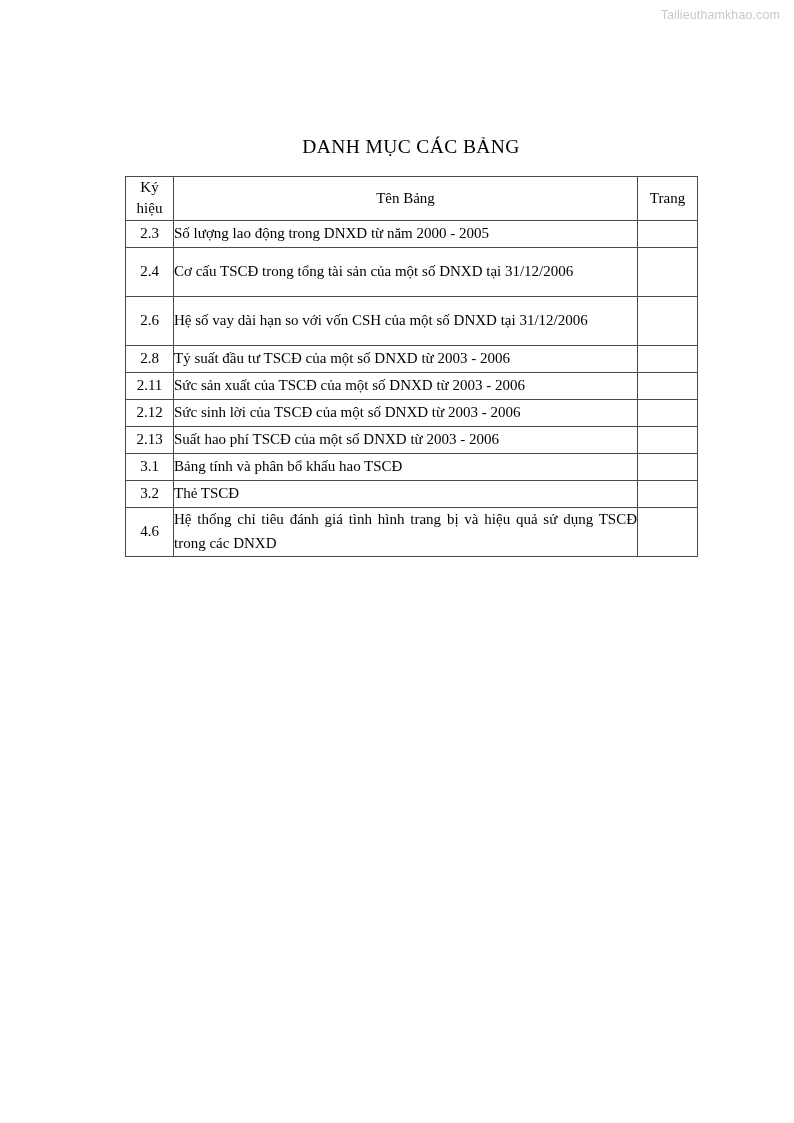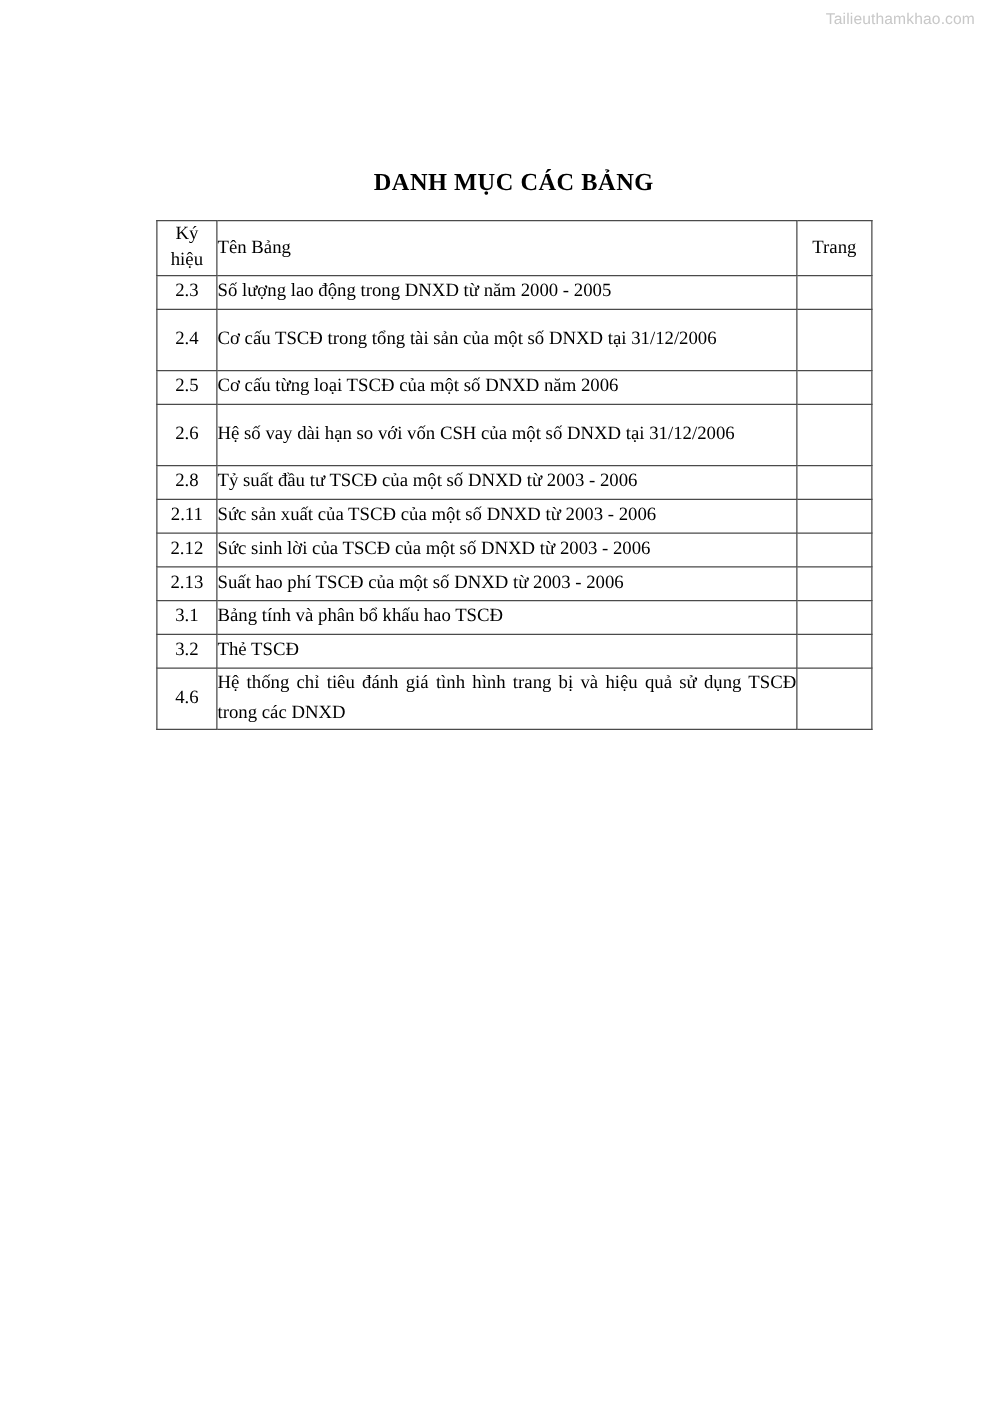--- a/index.html
+++ b/index.html
@@ -32,21 +32,21 @@
     width: 794px;
     height: 1123px;
   }
   .doc-title {
     position: absolute;
     left: 125px;
     top: 135px;
     width: 572px;
     text-align: center;
     font-size: 19.5px;
-    font-weight: bold;
+    font-weight: normal;
     letter-spacing: 0.4px;
     line-height: 1.2;
   }
   table.toc {
     position: absolute;
     left: 125px;
     top: 176px;
     width: 572px;
     border-collapse: collapse;
     table-layout: fixed;
@@ -62,21 +62,21 @@
   col.c-name  { width: 464px; }
   col.c-page  { width: 60px; }
 
   .hdr-key, .hdr-page {
     text-align: center;
     font-size: 15px;
     line-height: 1.42;
     padding: 6px 2px;
   }
   .hdr-name {
-    text-align: left;
+    text-align: center;
     font-size: 15px;
     padding: 6px 4px;
   }
   td.key {
     text-align: center;
     font-size: 15px;
     padding: 2px 2px;
   }
   td.name {
     font-size: 15px;
@@ -126,25 +126,20 @@
         <tr class="r1">
           <td class="key">2.3</td>
           <td class="name">Số lượng lao động trong DNXD từ năm 2000 - 2005</td>
           <td class="pagecell"></td>
         </tr>
         <tr class="r2">
           <td class="key">2.4</td>
           <td class="name just">Cơ cấu TSCĐ trong tổng tài sản của một số DNXD tại 31/12/2006</td>
           <td class="pagecell"></td>
         </tr>
-        <tr class="r1">
-          <td class="key">2.5</td>
-          <td class="name">Cơ cấu từng loại TSCĐ của một số DNXD năm 2006</td>
-          <td class="pagecell"></td>
-        </tr>
         <tr class="r2">
           <td class="key">2.6</td>
           <td class="name just">Hệ số vay dài hạn so với vốn CSH của một số DNXD tại 31/12/2006</td>
           <td class="pagecell"></td>
         </tr>
         <tr class="r1">
           <td class="key">2.8</td>
           <td class="name">Tỷ suất đầu tư TSCĐ của một số DNXD từ 2003 - 2006</td>
           <td class="pagecell"></td>
         </tr>

